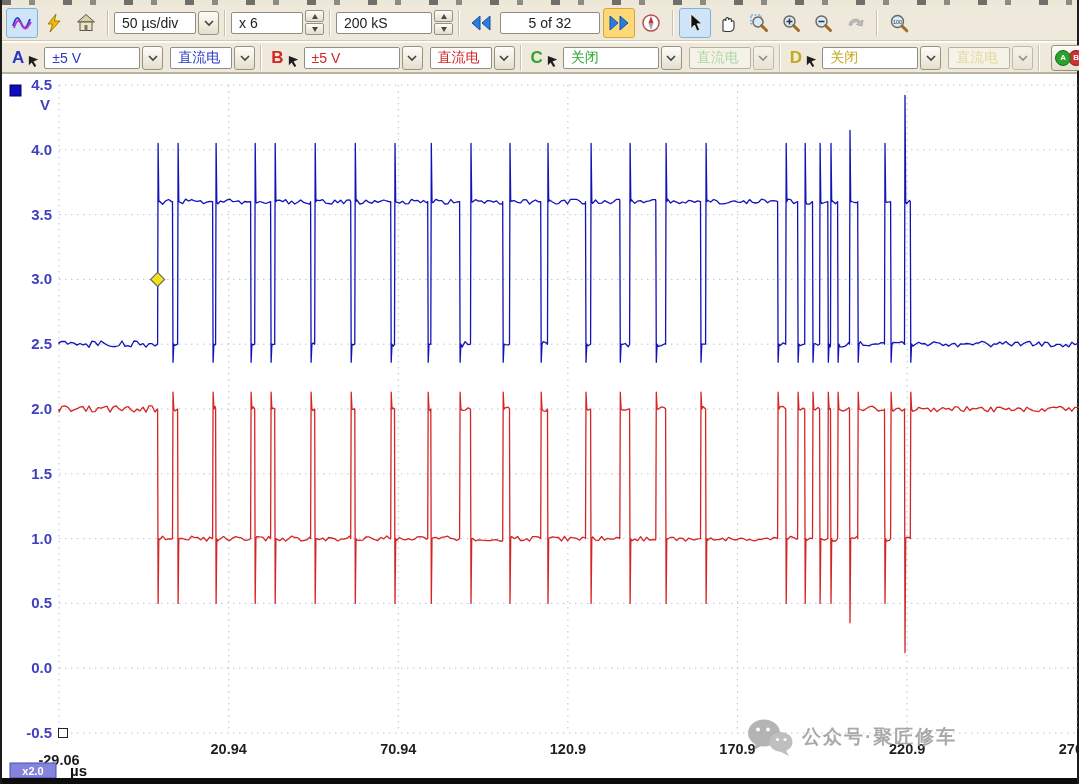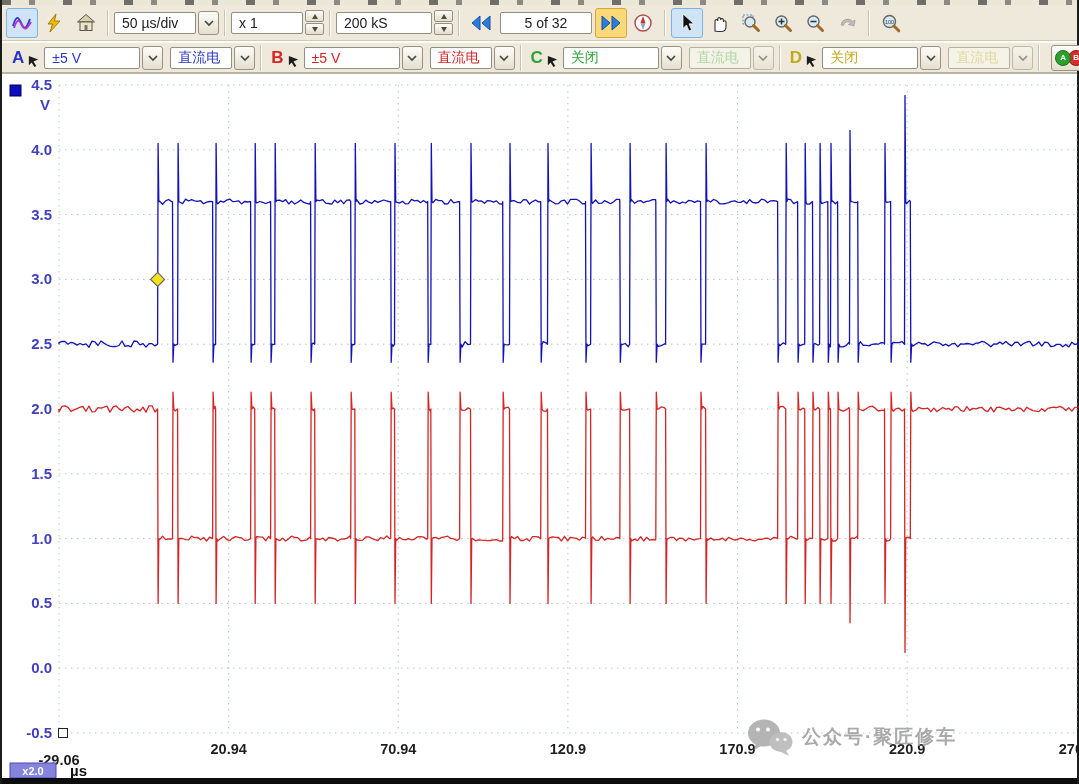--- a/index.html
+++ b/index.html
@@ -87,21 +87,21 @@
       <div class="field" style="width:82px">50 µs/div</div>
       <div class="ddbtn">
         <svg width="10" height="8" viewBox="0 0 10 8">
           <polyline points="1,2 5,6 9,2" stroke="#444" stroke-width="1.6" fill="none"></polyline>
           </svg>
       </div>
     </div>
     <div class="sep"></div>
 
     <div class="combo">
-      <div class="field" style="width:72px">x 1</div>
+      <div class="field" style="width:72px">x 6</div>
       <div class="spin">
         <span>
             <i class="tri-up"></i>
           </span>
         <span>
             <i class="tri-dn"></i>
           </span>
       </div>
     </div>
     <div class="sep"></div>
@@ -118,21 +118,21 @@
       </div>
     </div>
     <div class="sep"></div>
 
     <div class="tbtn">
       <svg width="22" height="18" viewBox="0 0 22 18">
         <polygon points="10,2 10,16 2,9" fill="#2a7de0" stroke="#1a4fa0"></polygon>
         <polygon points="20,2 20,16 12,9" fill="#2a7de0" stroke="#1a4fa0"></polygon>
       </svg>
     </div>
-    <div class="field" style="width:92px;justify-content:center;margin:6px 3px">5 of 32</div>
+    <div class="field" style="width:100px;justify-content:center;margin:6px 3px">5 of 32</div>
     <div class="tbtn hot">
       <svg width="22" height="18" viewBox="0 0 22 18">
         <polygon points="2,2 2,16 10,9" fill="#2a7de0" stroke="#1a4fa0"></polygon>
         <polygon points="12,2 12,16 20,9" fill="#2a7de0" stroke="#1a4fa0"></polygon>
       </svg>
     </div>
     <div class="tbtn">
       <svg width="20" height="20" viewBox="0 0 20 20">
         <circle cx="10" cy="10" r="8" fill="#fdfdfd" stroke="#b05050" stroke-width="1.5"></circle>
         <polygon points="10,3 12.5,10 7.5,10" fill="#d03030"></polygon>

